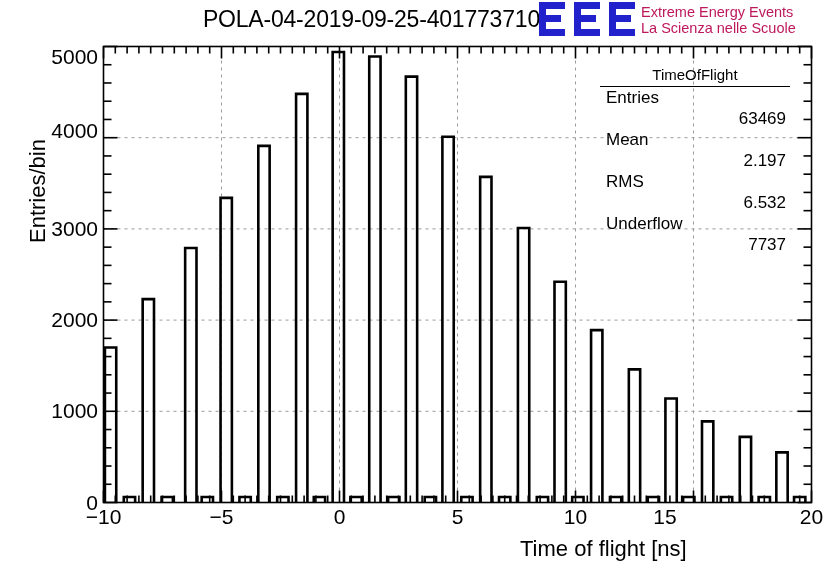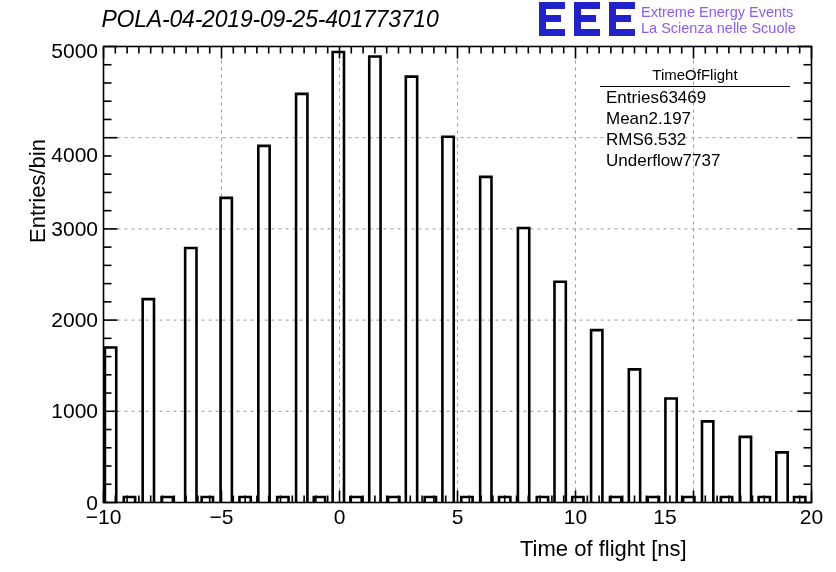--- a/index.html
+++ b/index.html
@@ -19,44 +19,43 @@
     width: 836px;
     height: 572px;
     background: #ffffff;
   }
   
   #plot-title {
     position: absolute;
     left: 0;
     top: 6px;
     width: 540px;
-    text-align: center;
+    text-align: right;
     font-size: 23px;
     letter-spacing: -0.2px;
     white-space: nowrap;
-    font-style: italic;
   }
   
   #eee-logo {
     position: absolute;
     left: 539px;
     top: 2px;
     display: flex;
     align-items: center;
     gap: 6px;
   }
   #eee-mark {
     display: block;
   }
   #eee-text {
     display: flex;
     flex-direction: column;
     line-height: 16px;
     font-size: 14.5px;
-    color: #8b5cf6;
+    color: #be185d;
     white-space: nowrap;
     padding-top: 1px;
   }
   
   #ylabel {
     position: absolute;
     left: -72px;
     top: 178px;
     width: 220px;
     text-align: center;
@@ -105,21 +104,23 @@
     line-height: 21px;
   }
   #stats-title {
     text-align: center;
     padding-bottom: 1px;
     border-bottom: 1.6px solid #000;
     font-size: 15px;
   }
   .stats-row {
     display: flex;
+    justify-content: space-between;
     padding: 0 4px 0 6px;
+    flex-direction: column;
   }
   .stats-row .k { text-align: left; }
   .stats-row .v { text-align: right; }
   svg { display: block; }
 </style>
 </head>
 <body>
 
 <div id="canvas">
 
@@ -149,22 +150,22 @@
   </div>
 
   <div id="ylabel">Entries/bin</div>
   <div id="xlabel">Time of flight [ns]</div>
 
   <div id="ytick-labels">
       <div class="ytick-label" style="top: 502.5px;">0</div>
       <div class="ytick-label" style="top: 411.3px;">1000</div>
       <div class="ytick-label" style="top: 320.1px;">2000</div>
       <div class="ytick-label" style="top: 228.9px;">3000</div>
-      <div class="ytick-label" style="top: 155px;">4000</div>
-      <div class="ytick-label" style="top: 51px; margin-left: 24px;">5000</div>
+      <div class="ytick-label" style="top: 131px;">4000</div>
+      <div class="ytick-label" style="top: 57px; margin-left: 24px;">5000</div>
     </div>
   <div id="xtick-labels">
       <div class="xtick-label" style="left: 103.5px;">−10</div>
       <div class="xtick-label" style="left: 221.5px;">−5</div>
       <div class="xtick-label" style="left: 339.5px;">0</div>
       <div class="xtick-label" style="left: 457.5px;">5</div>
       <div class="xtick-label" style="left: 575.5px;">10</div>
       <div class="xtick-label" style="left: 665px;">15</div>
       <div class="xtick-label" style="left: 811.5px;">20</div>
     </div>

